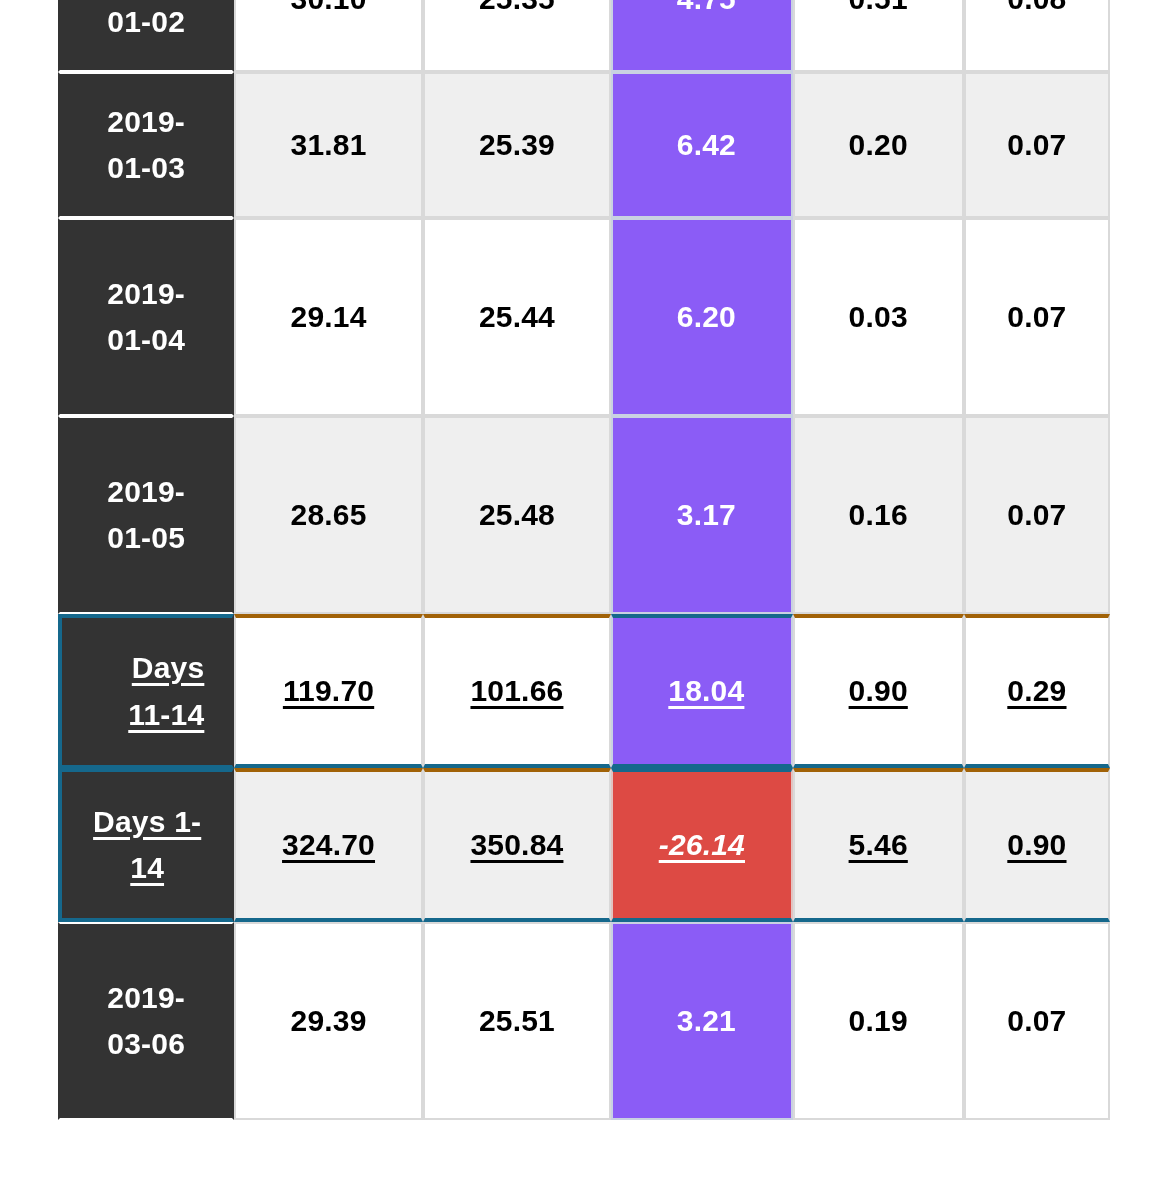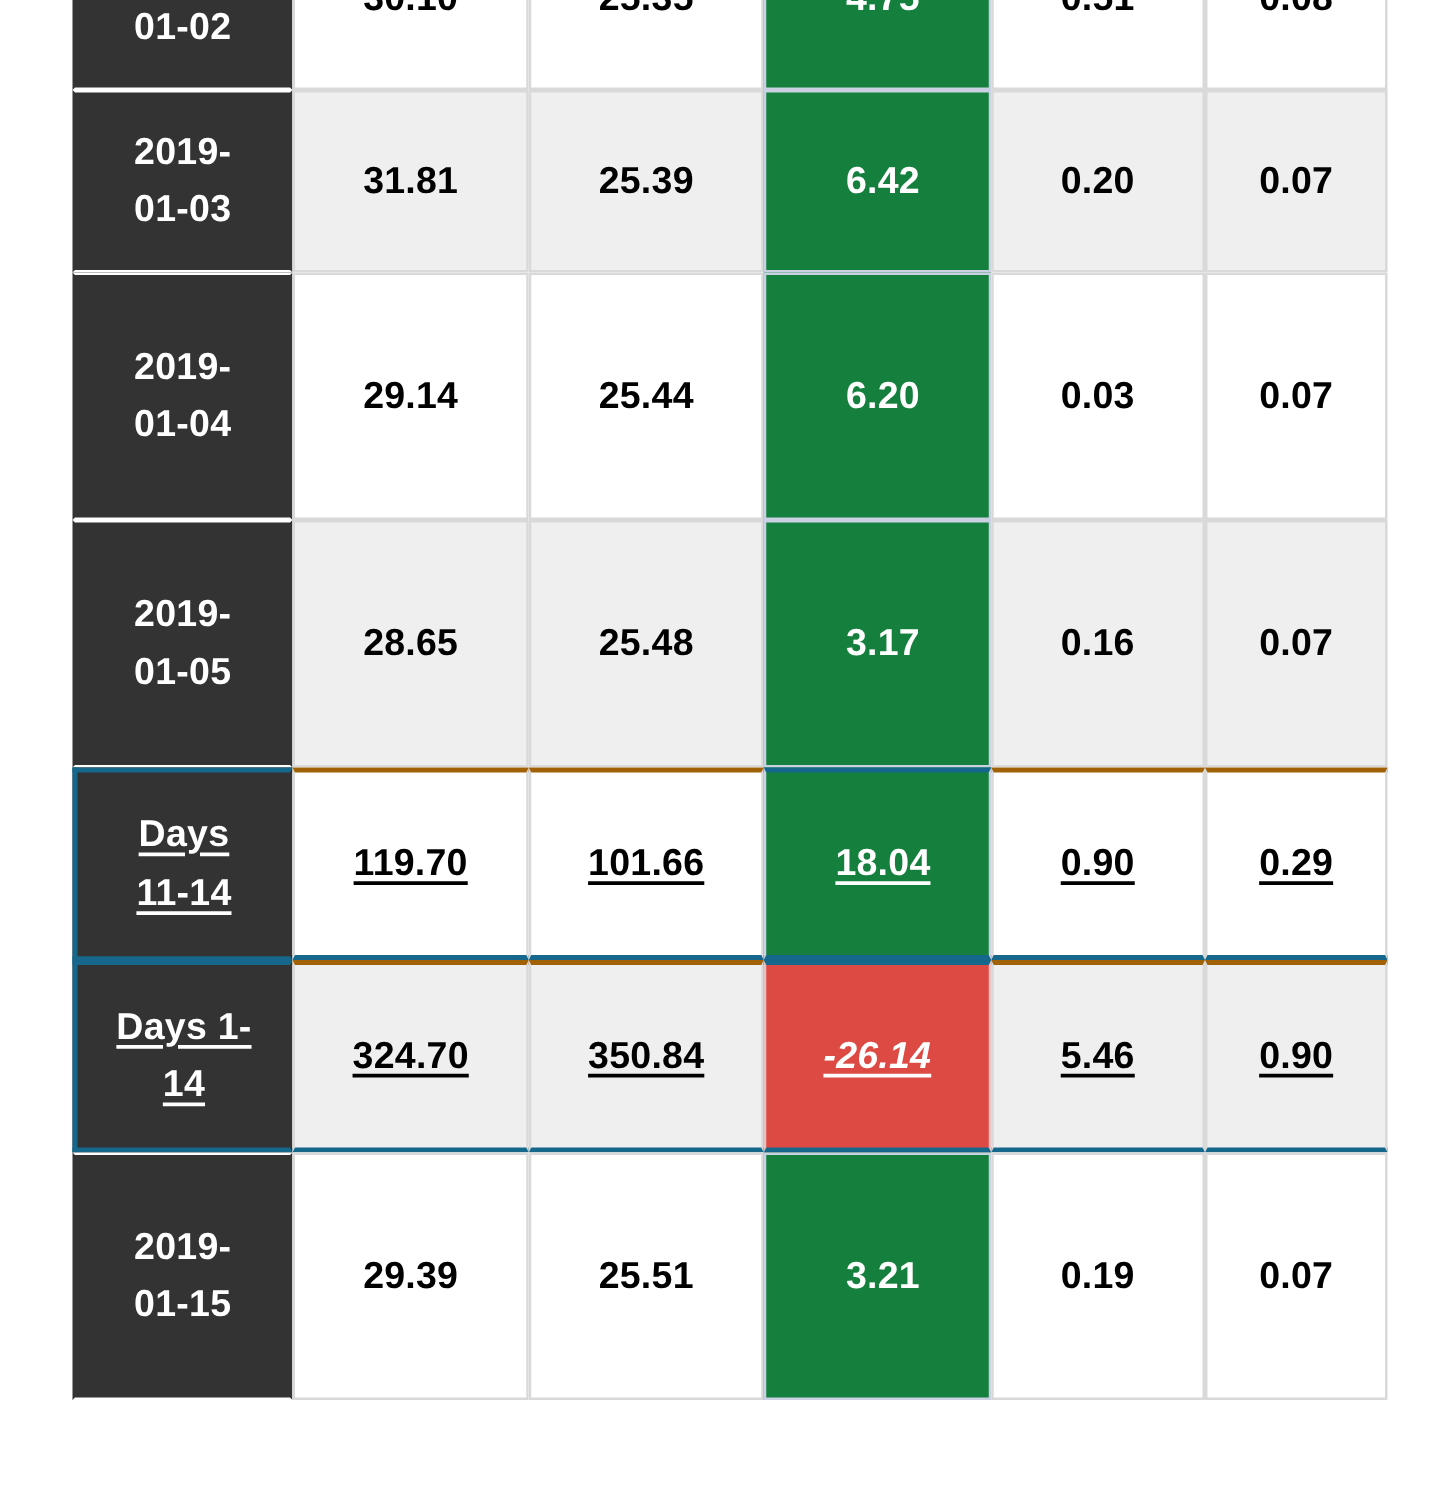--- a/index.html
+++ b/index.html
@@ -65,21 +65,21 @@
     color: #000000;
     border-top: 2px solid #d9d9d9;
     border-bottom: 2px solid #d9d9d9;
     border-left: 2px solid #d9d9d9;
     border-right: 2px solid #d9d9d9;
   }
   tr.alt td.val { background: #efefef; }
 
   
   td.blue {
-    background: #15803d;
+    background: #8b5cf6;
     color: #ffffff;
     border-top: 2px solid #c9d1e2;
     border-bottom: 2px solid #c9d1e2;
     border-left: 2px solid #c9d1e2;
     border-right: 2px solid #c9d1e2;
     padding-left: 15px;
   }
   
   td.red {
     background: #dd4a44;
@@ -92,21 +92,21 @@
 
   
   tr.summary td { text-decoration: underline; text-decoration-thickness: 3px; text-underline-offset: 5px; }
   tr.summary td { border-top-color: #15688c; border-bottom-color: #15688c; }
   tr.summary td.idx { border-top: 4px solid #15688c; border-bottom: 4px solid #15688c; }
   tr.summary td.val { border-top: 4px solid #a16207; border-bottom: 4px solid #15688c; }
   tr.summary td.blue { border-top: 4px solid #15688c; border-bottom: 4px solid #15688c; }
   tr.summary td.red { border-top: 4px solid #15688c; border-bottom: 4px solid #15688c; font-style: italic; }
   tr.summary-first td.idx { border-left: 4px solid #15688c; }
   tr.summary-last  td.idx { border-left: 4px solid #15688c; }
-  tr.summary-first td.idx { border-bottom-width: 3px; }
+  tr.summary-first td.idx { border-bottom-width: 3px; text-align: right; }
 
   
   tr.h-two td  { height: 146px; }
   tr.h-three td { height: 198px; }
   tr.h-sum td  { height: 154px; }
 </style>
 </head>
 <body>
 
 <div id="page">
@@ -170,21 +170,21 @@
         <tr class="h-sum summary summary-last alt">
           <td class="idx">Days 1-14</td>
           <td class="val">324.70</td>
           <td class="val">350.84</td>
           <td class="red">-26.14</td>
           <td class="val">5.46</td>
           <td class="val">0.90</td>
         </tr>
 
         <tr class="h-three">
-          <td class="idx">2019-01-15</td>
+          <td class="idx">2019-03-06</td>
           <td class="val">29.39</td>
           <td class="val">25.51</td>
           <td class="blue">3.21</td>
           <td class="val">0.19</td>
           <td class="val">0.07</td>
         </tr>
 
       </tbody>
     </table>
   </div>

